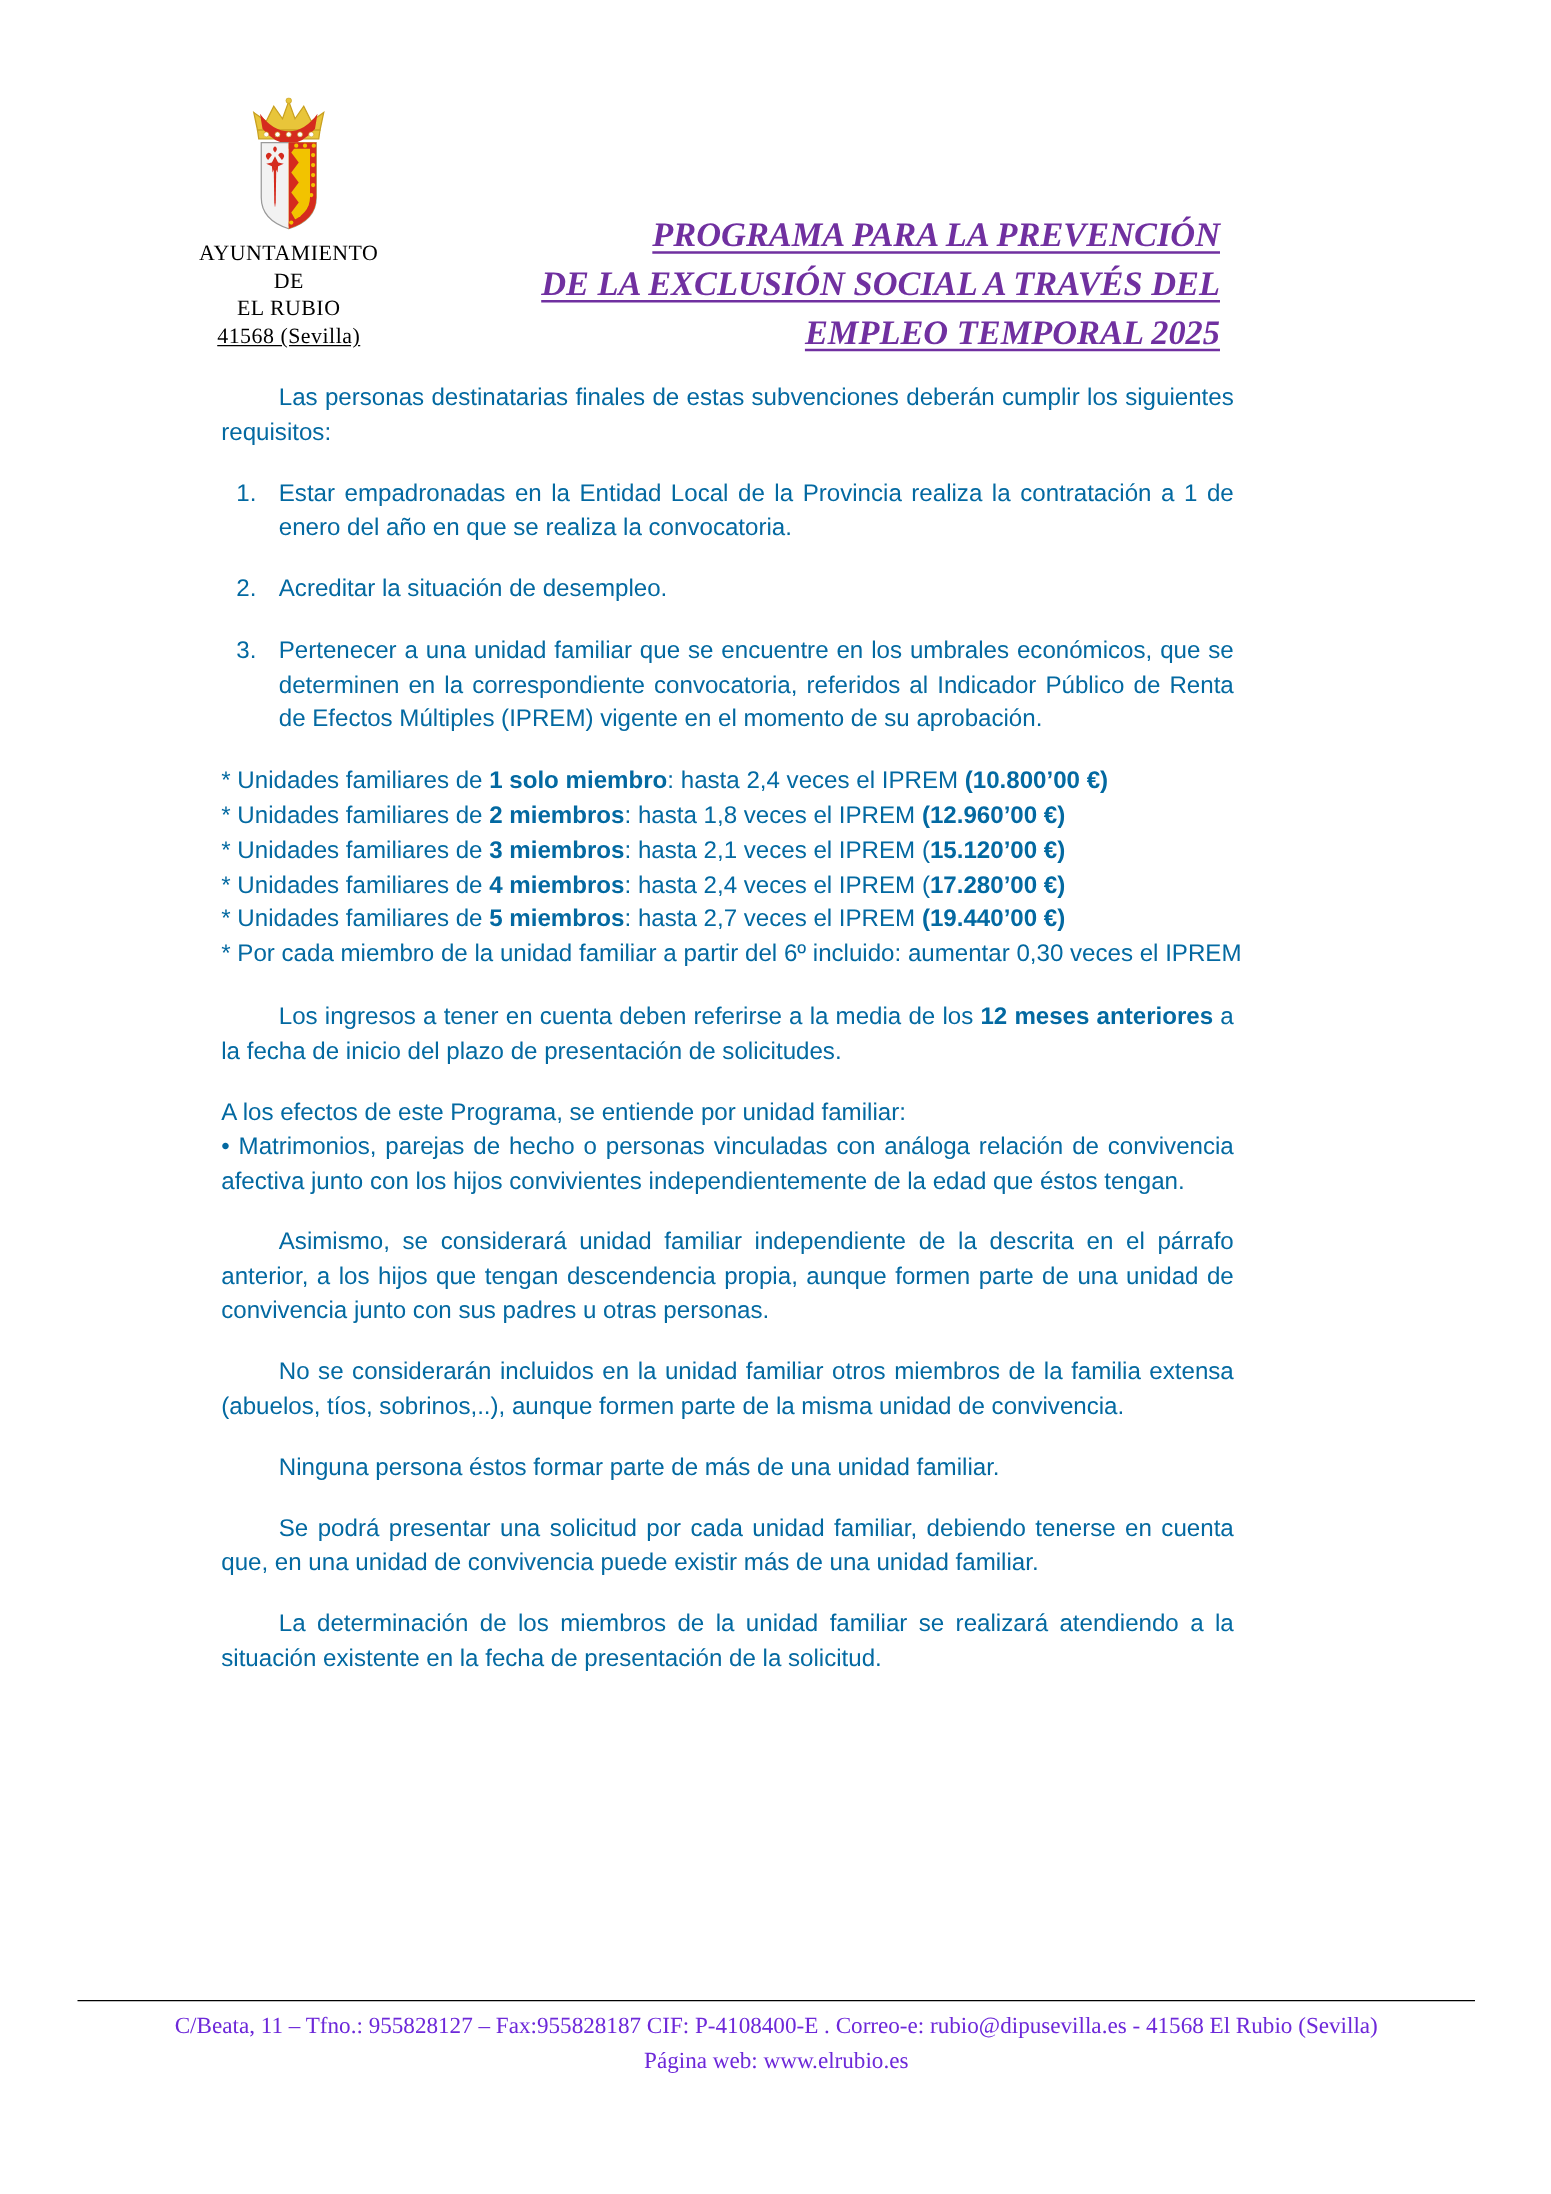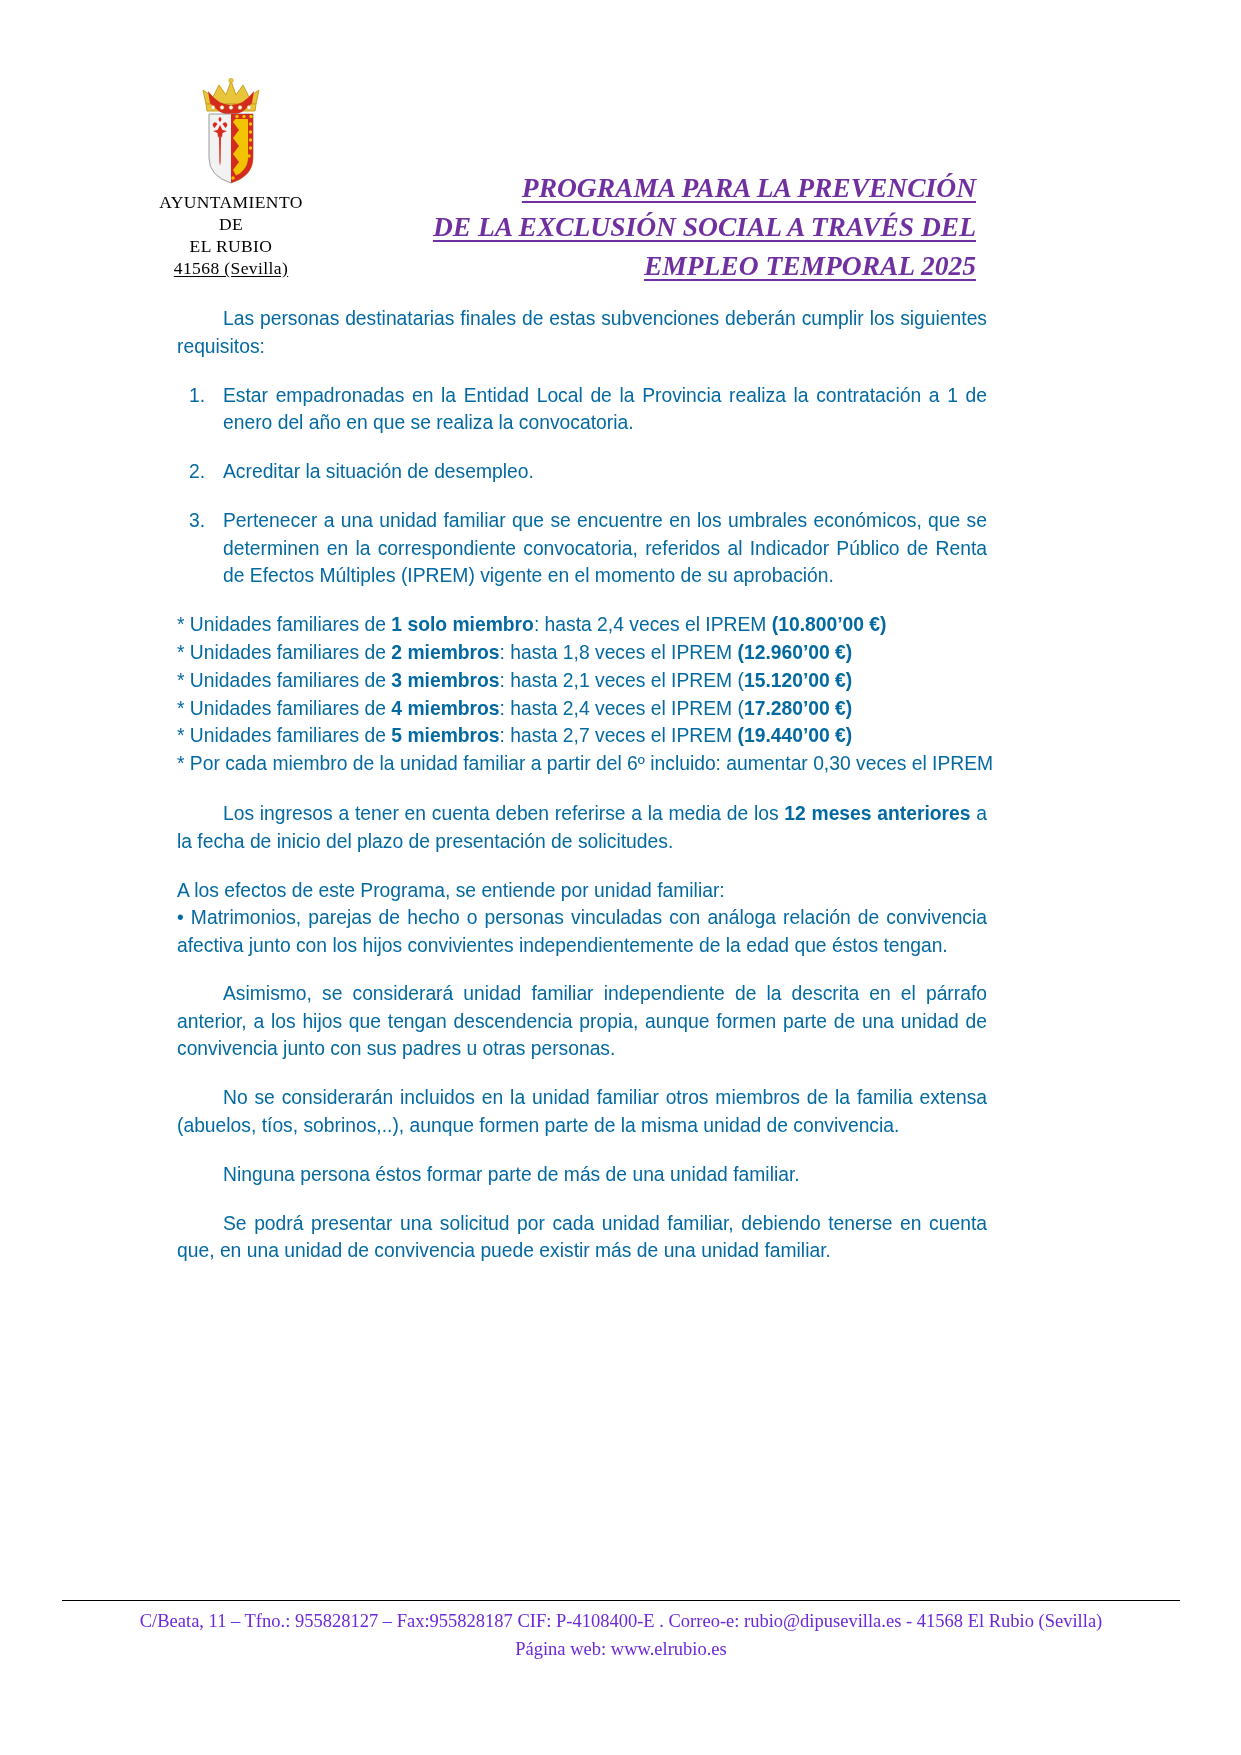--- a/index.html
+++ b/index.html
@@ -258,20 +258,21 @@
 
 
     <p class="para">Asimismo, se considerará unidad familiar independiente de la descrita en el párrafo anterior, a los hijos que tengan descendencia propia, aunque formen parte de una unidad de convivencia junto con sus padres u otras personas.</p>
 
     <p class="para"> No se considerarán incluidos en la unidad familiar otros miembros de la familia extensa (abuelos, tíos, sobrinos,..), aunque formen parte de la misma unidad de convivencia.</p>
 
     <p class="para">Ninguna persona éstos formar parte de más de una unidad familiar.</p>
 
     <p class="para">Se podrá presentar una solicitud por cada unidad familiar, debiendo tenerse en cuenta que, en una unidad de convivencia puede existir más de una unidad familiar.</p>
 
+    <p class="para">La determinación de los miembros de la unidad familiar se realizará atendiendo a la situación existente en la fecha de presentación de la solicitud.</p>
 
   </div>
 
   <div class="footer-rule"></div>
   <div class="footer">
     <span class="footer-line">C/Beata, 11 – Tfno.: 955828127 – Fax:955828187 CIF: P-4108400-E . Correo-e: rubio@dipusevilla.es - 41568 El Rubio (Sevilla)</span>
     <span class="footer-line">Página web: www.elrubio.es</span>
   </div>
 
 </div>

